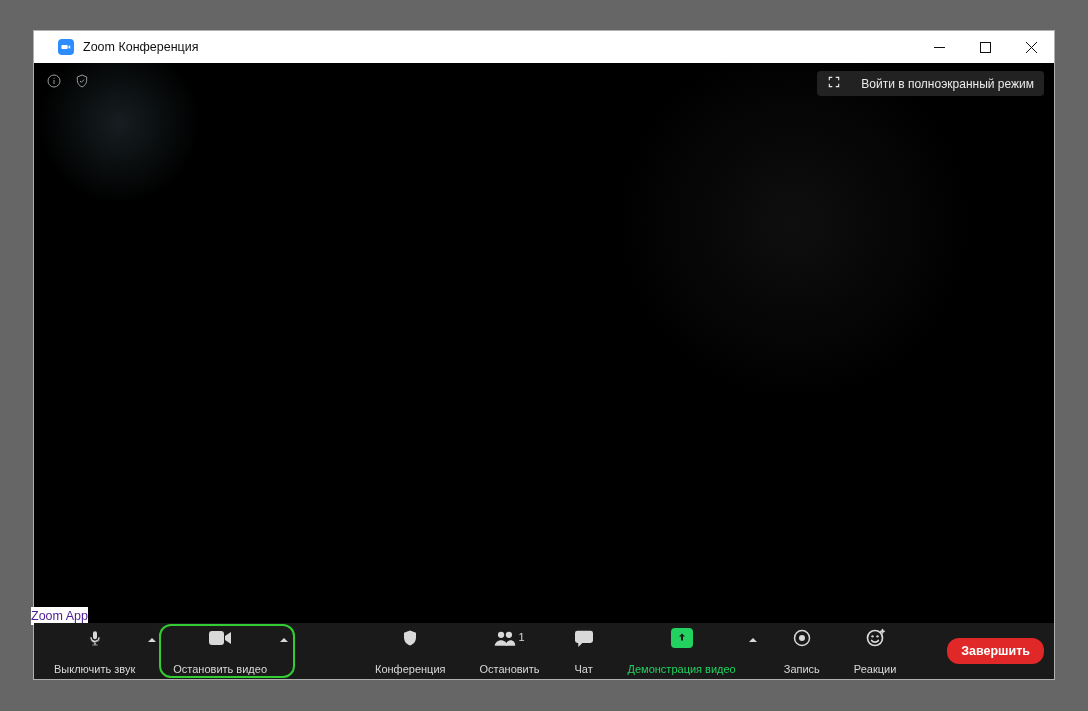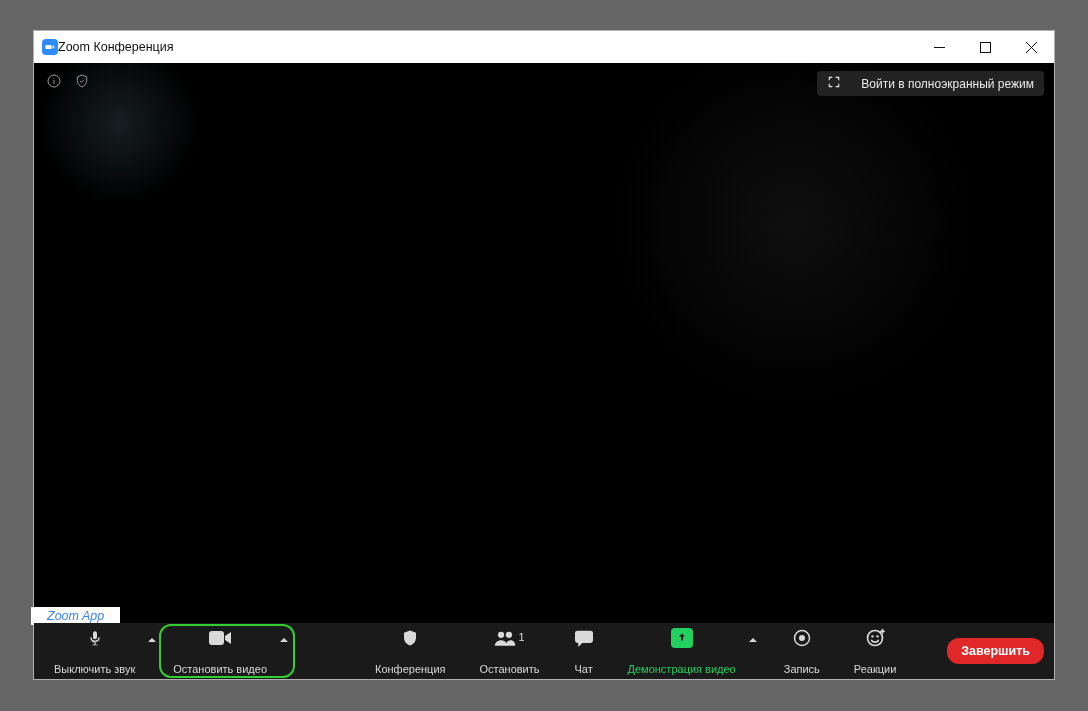--- a/index.html
+++ b/index.html
@@ -8,21 +8,21 @@
   .window {
     position: absolute; left: 33px; top: 30px; width: 1022px; height: 650px;
     background: #fff; border: 1px solid #b0b0b0;
   }
 
   
   .titlebar {
     height: 32px; display: flex; align-items: center; justify-content: space-between;
     padding: 0 0 0 8px; background: #fff;
   }
-  .titlebar-left { display: flex; align-items: center; gap: 0; }
+  .titlebar-left { display: flex; align-items: center; gap: 9px; margin-left: 16px; }
   .app-icon {
     width: 16px; height: 16px; background: #2d8cff; border-radius: 4px;
     display: flex; align-items: center; justify-content: center;
   }
   .app-icon svg { width: 10px; height: 10px; fill: #fff; }
   .title-text { font-size: 12.5px; color: #111; }
   .win-controls { display: flex; }
   .win-btn {
     width: 46px; height: 32px; display: flex; align-items: center; justify-content: center;
     color: #111; cursor: pointer;
@@ -45,21 +45,21 @@
   .fullscreen-btn {
     position: absolute; top: 8px; right: 10px;
     background: rgba(40,40,40,0.85); color: #eaeaea; border-radius: 4px;
     padding: 4px 10px; display: flex; align-items: center; gap: 20px;
     font-size: 12px; cursor: pointer;
   }
   .fullscreen-btn svg { width: 14px; height: 14px; stroke: #eaeaea; fill: none; stroke-width: 2; }
 
   .app-badge {
     position: absolute; left: -3px; bottom: -2px;
-    background: #fff; color: #3b82f6; font-size: 12.5px; padding: 2px 16px; font-style: italic;
+    background: #fff; color: #4c1d95; font-size: 12.5px; padding: 2px 0;
   }
 
   
   .toolbar {
     height: 56px; background: #1a1a1a; display: flex; align-items: center;
     padding: 0 10px; color: #d0d0d0; position: relative;
   }
   .tool {
     display: flex; flex-direction: column; align-items: center; justify-content: center;
     height: 48px; padding: 0 10px; cursor: pointer; position: relative;

